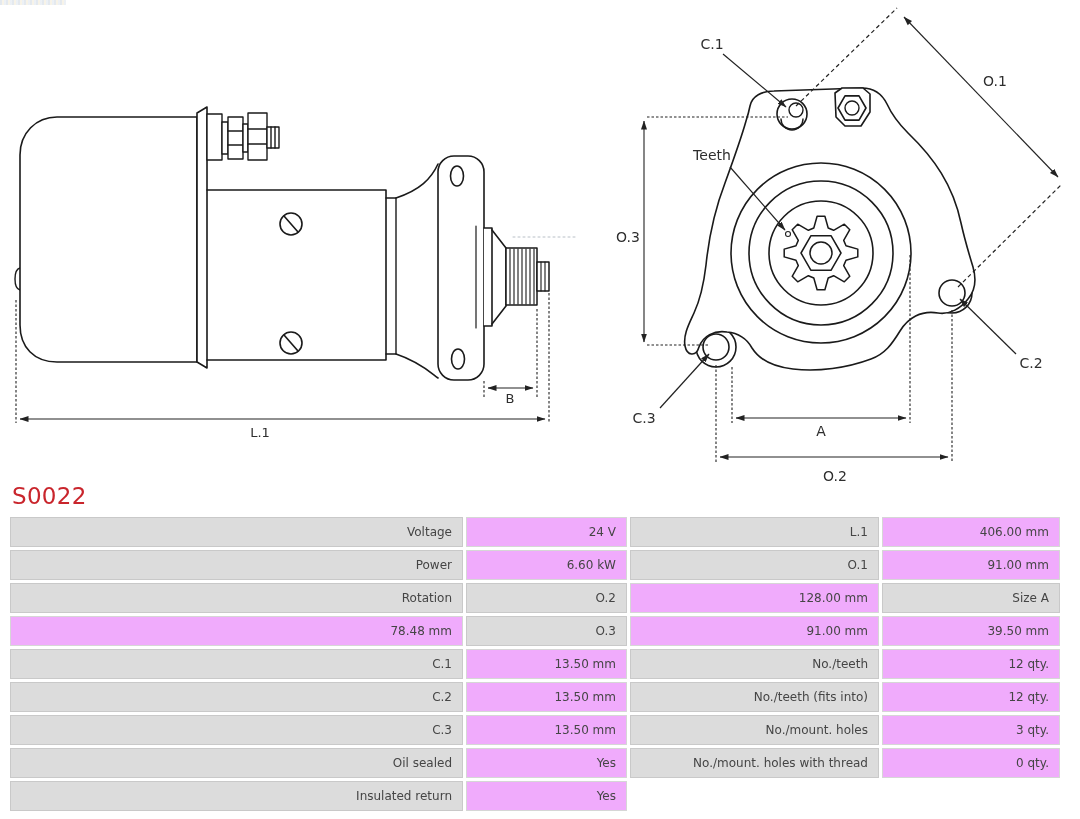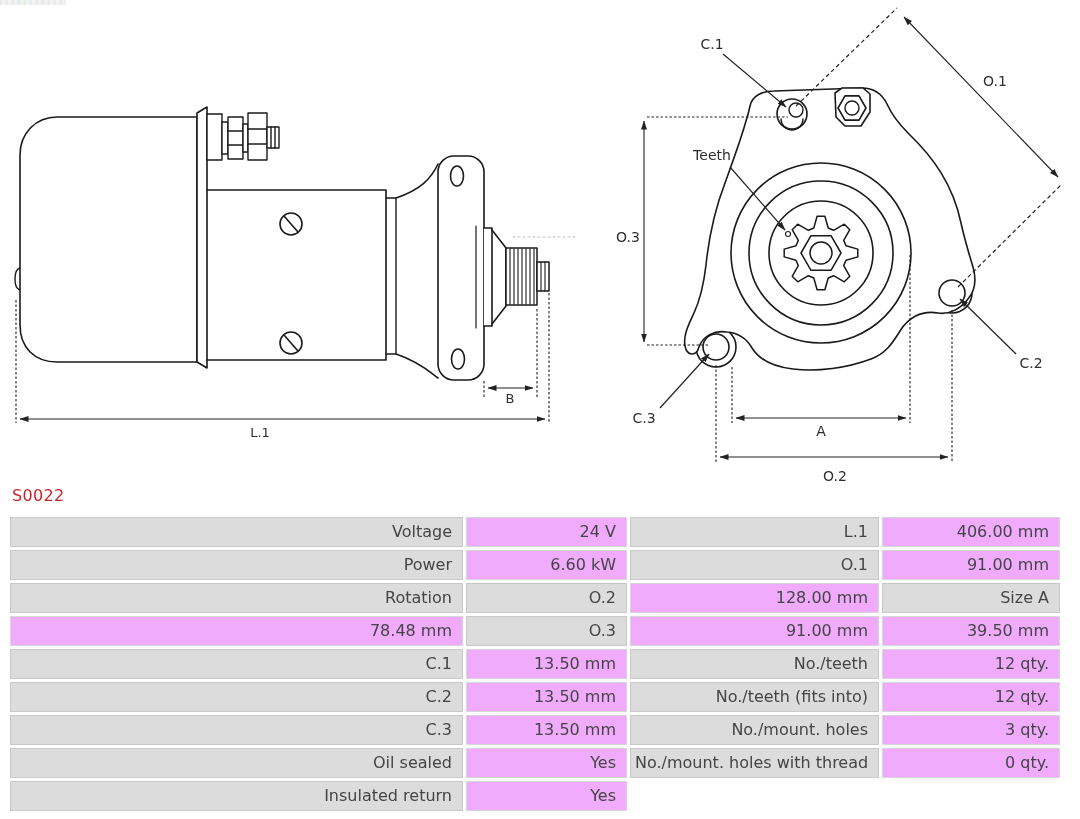--- a/index.html
+++ b/index.html
@@ -6,29 +6,29 @@
   #screen{
     position:relative;width:1080px;height:819px;background:#ffffff;overflow:hidden;
     font-family:"DejaVu Sans", sans-serif;
   }
   .artifact{
     position:absolute;left:0;top:0;width:66px;height:5px;opacity:.85;
     background:repeating-linear-gradient(90deg,#dfe5ec 0 2px,#f6f1e4 2px 4px,#e9eef4 4px 6px);
   }
   .drawing-svg{position:absolute;left:0;top:0;width:1080px;height:495px;}
   .part-number{
-    position:absolute;left:12px;top:485px;font-size:16px;line-height:22px;
+    position:absolute;left:12px;top:485px;font-size:23px;line-height:22px;
     color:#c9252c;letter-spacing:.3px;
   }
   .spec-table{
     position:absolute;left:10px;top:517px;width:1050px;
     display:grid;grid-template-columns:453px 161px 249px 178px;grid-auto-rows:30px;gap:3px;
   }
   .cell{
-    box-sizing:border-box;font-size:16px;line-height:28px;text-align:right;
+    box-sizing:border-box;font-size:12px;line-height:28px;text-align:right;
     padding:0 10px 0 4px;color:#454545;white-space:nowrap;overflow:hidden;
   }
   .cell.lab{background:#dcdcdc;border:1px solid #c9c9c9;}
   .cell.val{background:#f0abfc;border:1px solid #d6d6d6;}
   .dim-label{font-size:13px;fill:#2e2e2e;}
   .dim-label-lg{font-size:14px;fill:#2e2e2e;}
 </style>
 </head>
 <body>
 <div id="screen">

